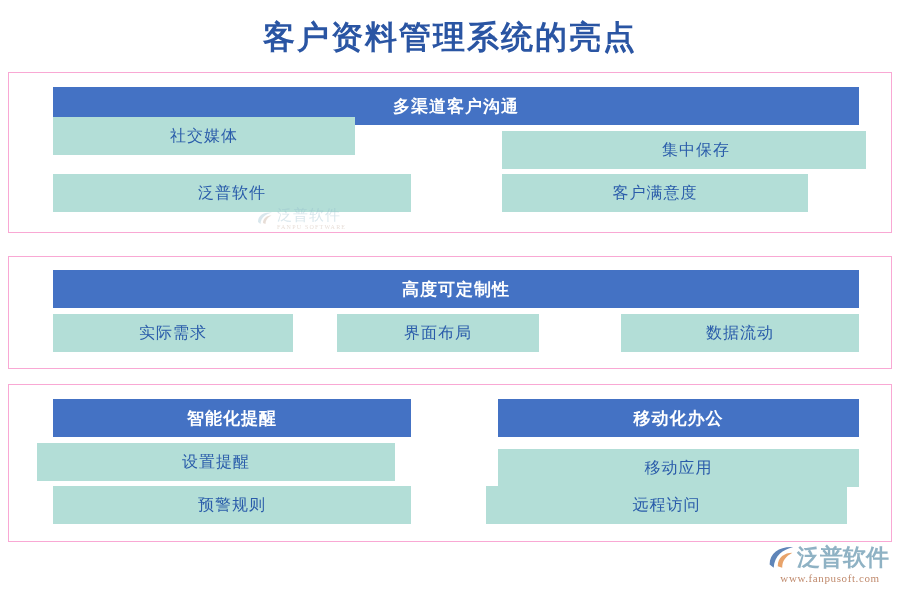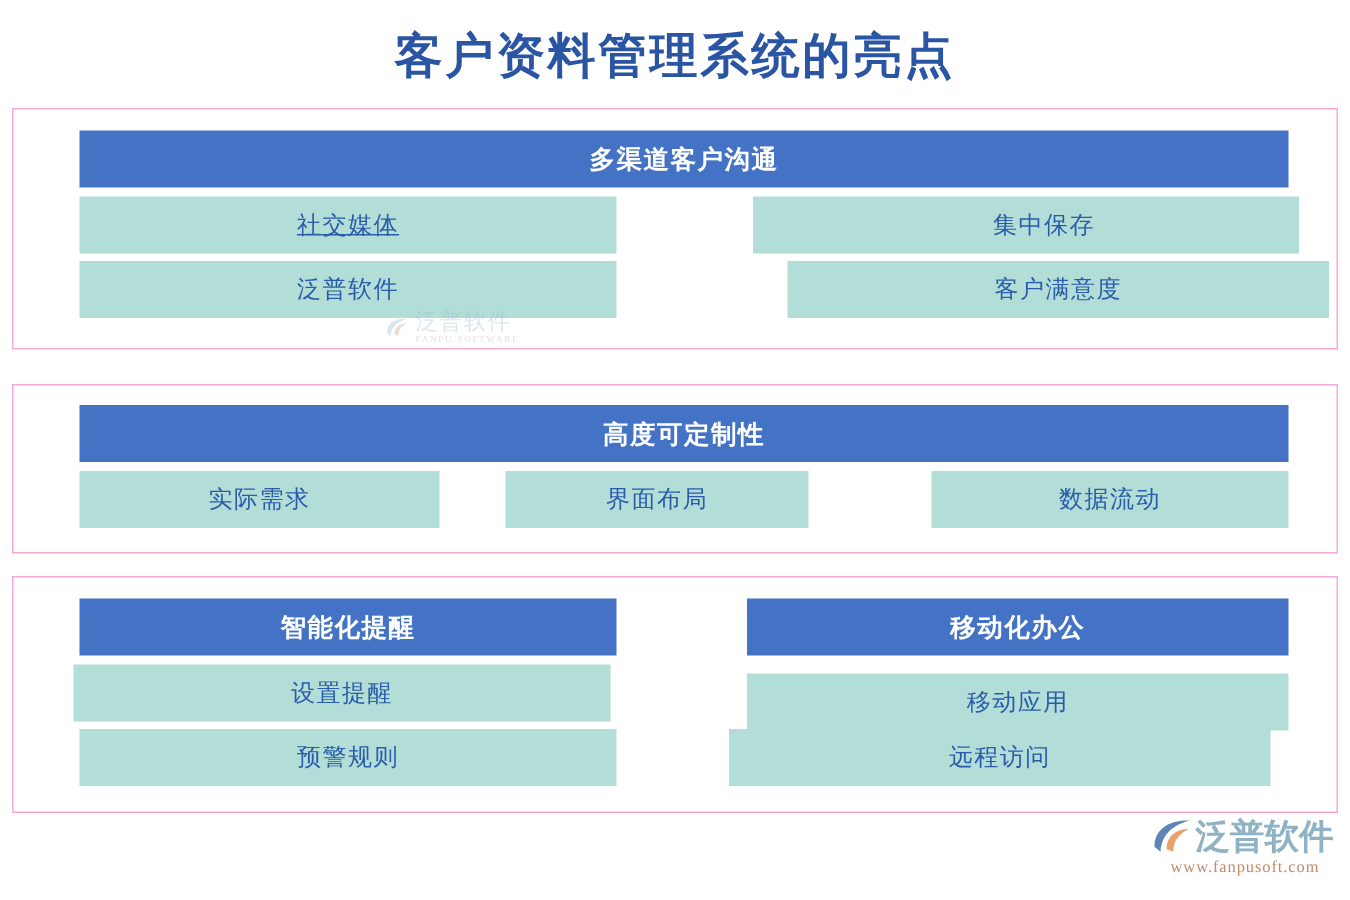--- a/index.html
+++ b/index.html
@@ -68,34 +68,34 @@
   }
   .band.item {
     background: #b3ded7;
     color: #2a5caa;
     font-size: 16px;
     letter-spacing: 1px;
   }
 
   
   #c1-header { left: 44px;  top: 14px; width: 806px; height: 38px; }
-  #c1-i0 { left: 44px;  top: 58px;  width: 358px; height: 38px; text-decoration: underline; }
+  #c1-i0 { left: 44px;  top: 44px;  width: 302px; height: 38px; }
   #c1-i1 { left: 44px;  top: 101px; width: 358px; height: 38px; }
   #c1-i2 { left: 493px; top: 58px;  width: 364px; height: 38px; padding-left: 24px; }
-  #c1-i3 { left: 516px; top: 101px; width: 361px; height: 38px; text-align: center; }
+  #c1-i3 { left: 493px; top: 101px; width: 306px; height: 38px; text-align: center; }
 
   
   #c2-header { left: 44px;  top: 13px; width: 806px; height: 38px; }
   #c2-i0 { left: 44px;  top: 57px; width: 240px; height: 38px; }
   #c2-i1 { left: 328px; top: 57px; width: 202px; height: 38px; }
   #c2-i2 { left: 612px; top: 57px; width: 238px; height: 38px; }
 
   
   #c3a-header { left: 44px;  top: 14px;  width: 358px; height: 38px; }
-  #c3a-i0 { left: 40px;  top: 58px;  width: 358px; height: 38px; }
+  #c3a-i0 { left: 28px;  top: 58px;  width: 358px; height: 38px; }
   #c3a-i1 { left: 44px;  top: 101px; width: 358px; height: 38px; }
   #c3b-header { left: 489px; top: 14px;  width: 361px; height: 38px; }
   #c3b-i0 { left: 489px; top: 64px;  width: 361px; height: 38px; }
   #c3b-i1 { left: 477px; top: 101px; width: 361px; height: 38px; }
 
   
   .watermark {
     position: absolute;
     left: 248px;
     top: 135px;

